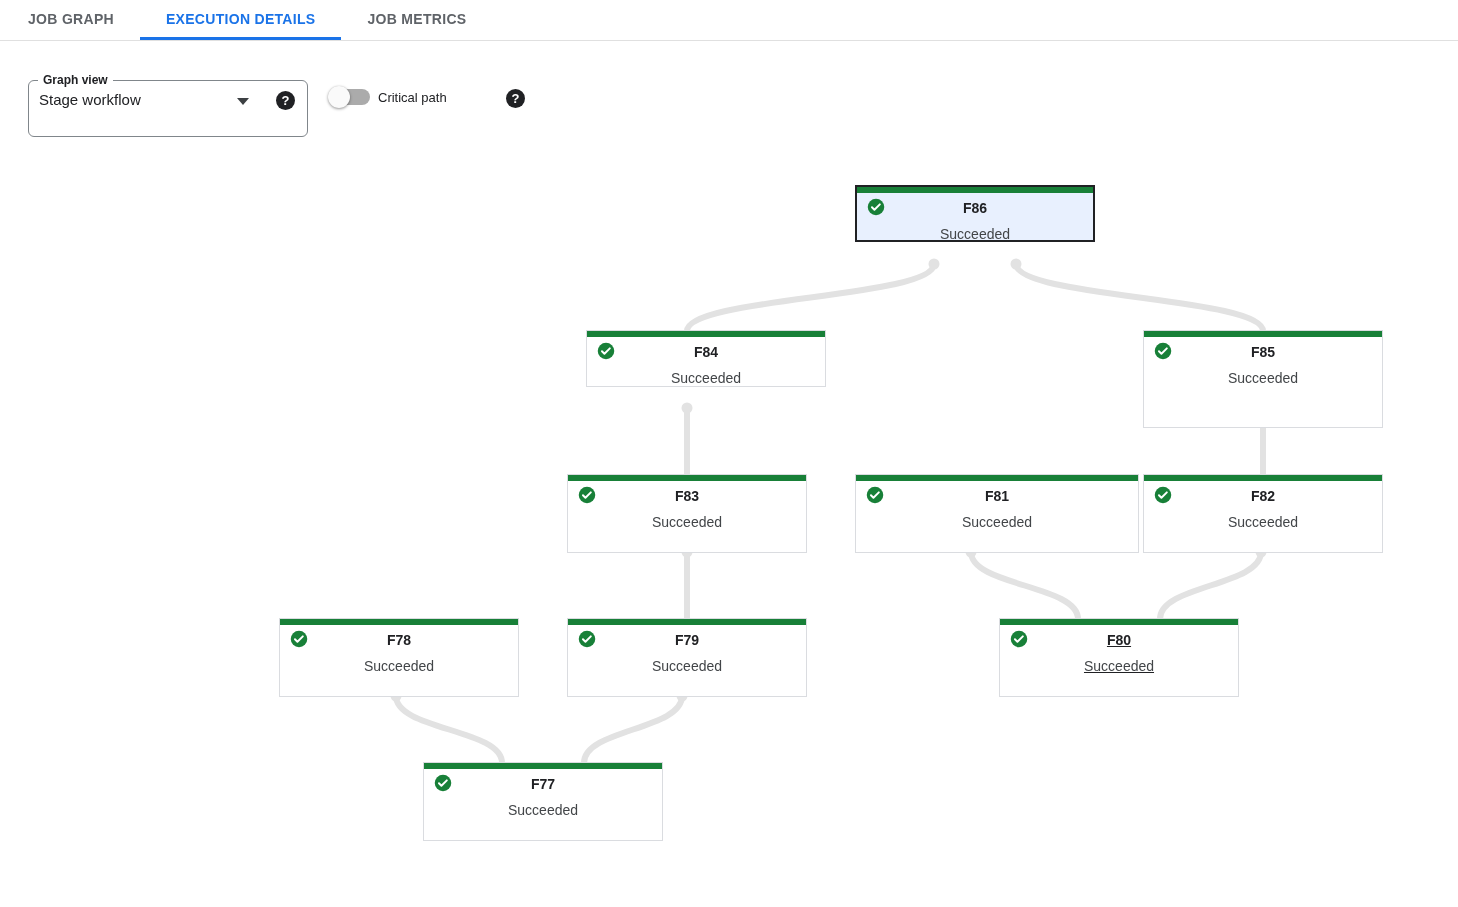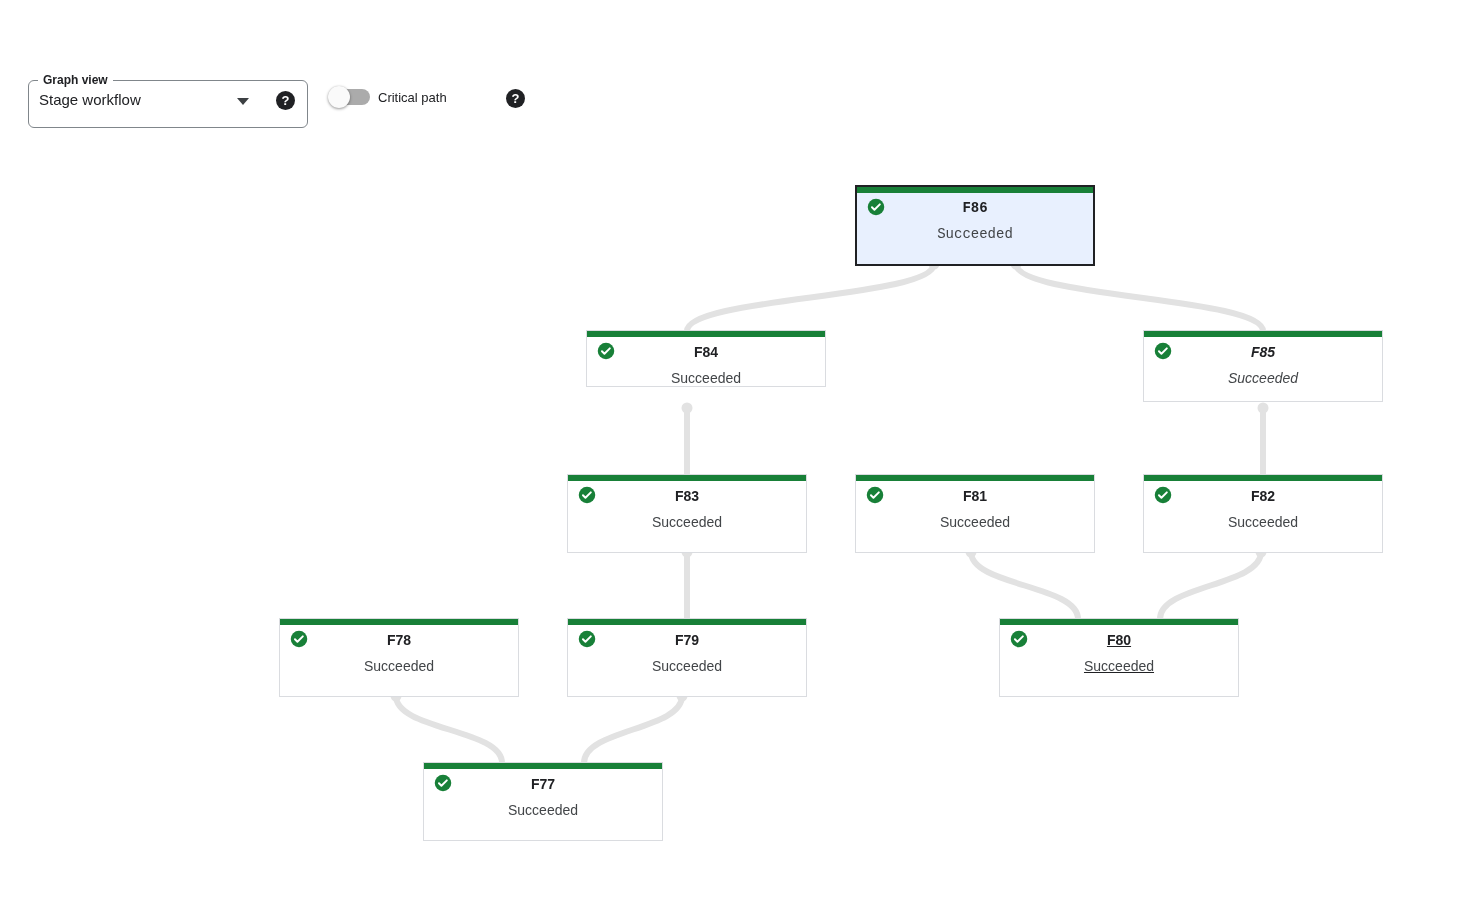--- a/index.html
+++ b/index.html
@@ -41,21 +41,21 @@
   }
   .tab.active {
     color: var(--accent-blue, #1a73e8);
     border-bottom-color: var(--accent-blue, #1a73e8);
   }
 
   
   .graph-view-select {
     position: absolute;
     left: 28px; top: 80px;
-    width: 280px; height: 48px;
+    width: 280px; height: 57px;
     border: 1px solid #80868b;
     border-radius: 6px;
     background: #fff;
     cursor: pointer;
   }
   .graph-view-label {
     position: absolute;
     top: -9px; left: 9px;
     background: #fff;
     padding: 0 5px;
@@ -172,20 +172,25 @@
     font-size: 14px;
     line-height: 18px;
     color: #424548;
   }
 </style>
 </head>
 <body>
 
 <div class="page">
 
+  <nav class="tab-bar">
+    <div class="tab">JOB GRAPH</div>
+    <div class="tab active">EXECUTION DETAILS</div>
+    <div class="tab">JOB METRICS</div>
+  </nav>
 
   <div class="graph-view-select">
     <span class="graph-view-label">Graph view</span>
     <span class="graph-view-value">Stage workflow</span>
     <span class="caret-down"></span>
     <span class="help-badge help-in-select">?</span>
   </div>
 
   <div class="toggle">
     <span class="toggle-track"></span>
@@ -208,21 +213,21 @@
         <circle cx="687" cy="552" r="5.5" class="edge-dot"></circle>
         <path d="M 971 552 C 971 586, 1078 585, 1078 619" class="edge"></path>
         <circle cx="971" cy="552" r="5.5" class="edge-dot"></circle>
         <path d="M 1261 552 C 1261 586, 1160 585, 1160 619" class="edge"></path>
         <circle cx="1261" cy="552" r="5.5" class="edge-dot"></circle>
         <path d="M 396 696 C 396 730, 502 729, 502 763" class="edge"></path>
         <circle cx="396" cy="696" r="5.5" class="edge-dot"></circle>
         <path d="M 682 696 C 682 730, 584 729, 584 763" class="edge"></path>
         <circle cx="682" cy="696" r="5.5" class="edge-dot"></circle>
       </svg>
-  <div class="node selected" style="left: 855px; top: 185px; width: 240px; height: 81px; font-family: Liberation Mono, monospace;">
+  <div class="node selected" style="left: 855px; top: 185px; width: 240px; height: 57px;">
     <div class="node-bar"></div>
     <span class="node-check">
       <svg viewBox="0 0 24 24" width="18" height="18">
         <circle cx="12" cy="12" r="11" fill="#188038"></circle>
         <path d="M6.6 12.4l3.3 3.3 7.2-7.2" stroke="#ffffff" stroke-width="2.6" fill="none" stroke-linecap="round" stroke-linejoin="round"></path>
       </svg>
     </span>
     <div class="node-label">F86</div>
     <div class="node-status">Succeeded</div>
   </div>
@@ -230,21 +235,21 @@
     <div class="node-bar"></div>
     <span class="node-check">
       <svg viewBox="0 0 24 24" width="18" height="18">
         <circle cx="12" cy="12" r="11" fill="#188038"></circle>
         <path d="M6.6 12.4l3.3 3.3 7.2-7.2" stroke="#ffffff" stroke-width="2.6" fill="none" stroke-linecap="round" stroke-linejoin="round"></path>
       </svg>
     </span>
     <div class="node-label">F84</div>
     <div class="node-status">Succeeded</div>
   </div>
-      <div class="node" style="left: 1143px; top: 330px; width: 240px; height: 72px; font-style: italic;">
+      <div class="node" style="left: 1143px; top: 330px; width: 240px; height: 98px;">
     <div class="node-bar"></div>
     <span class="node-check">
       <svg viewBox="0 0 24 24" width="18" height="18">
         <circle cx="12" cy="12" r="11" fill="#188038"></circle>
         <path d="M6.6 12.4l3.3 3.3 7.2-7.2" stroke="#ffffff" stroke-width="2.6" fill="none" stroke-linecap="round" stroke-linejoin="round"></path>
       </svg>
     </span>
     <div class="node-label">F85</div>
     <div class="node-status">Succeeded</div>
   </div>
@@ -252,21 +257,21 @@
     <div class="node-bar"></div>
     <span class="node-check">
       <svg viewBox="0 0 24 24" width="18" height="18">
         <circle cx="12" cy="12" r="11" fill="#188038"></circle>
         <path d="M6.6 12.4l3.3 3.3 7.2-7.2" stroke="#ffffff" stroke-width="2.6" fill="none" stroke-linecap="round" stroke-linejoin="round"></path>
       </svg>
     </span>
     <div class="node-label">F83</div>
     <div class="node-status">Succeeded</div>
   </div>
-      <div class="node" style="left: 855px; top: 474px; width: 240px; height: 79px;">
+      <div class="node" style="left: 855px; top: 474px; width: 284px; height: 79px;">
     <div class="node-bar"></div>
     <span class="node-check">
       <svg viewBox="0 0 24 24" width="18" height="18">
         <circle cx="12" cy="12" r="11" fill="#188038"></circle>
         <path d="M6.6 12.4l3.3 3.3 7.2-7.2" stroke="#ffffff" stroke-width="2.6" fill="none" stroke-linecap="round" stroke-linejoin="round"></path>
       </svg>
     </span>
     <div class="node-label">F81</div>
     <div class="node-status">Succeeded</div>
   </div>

